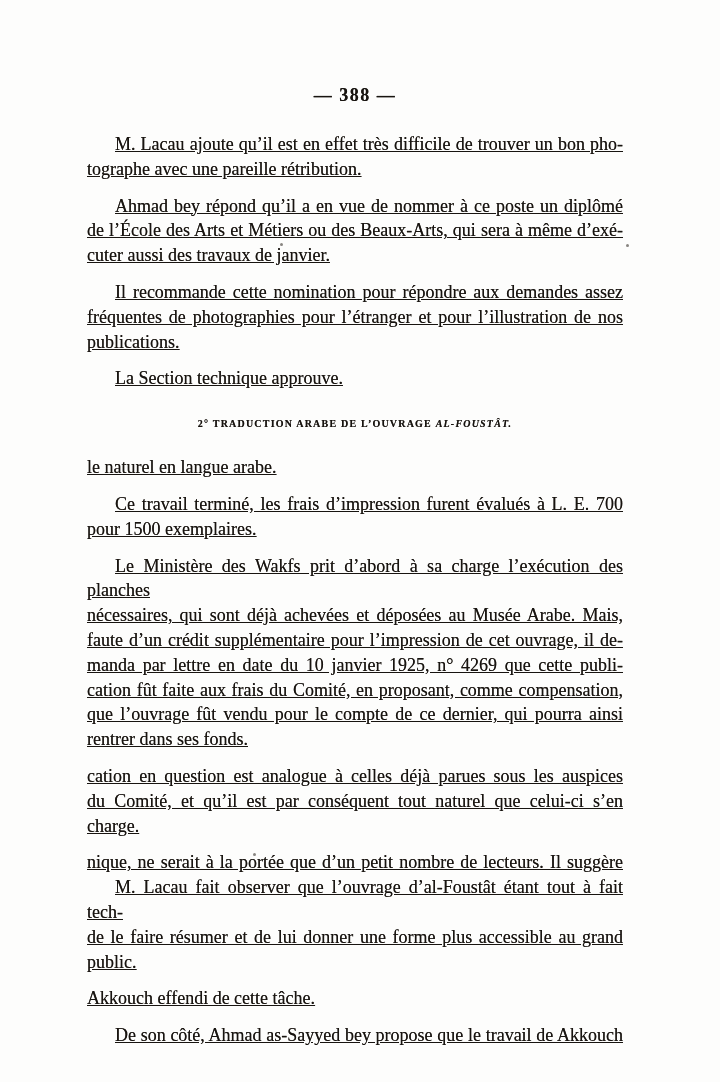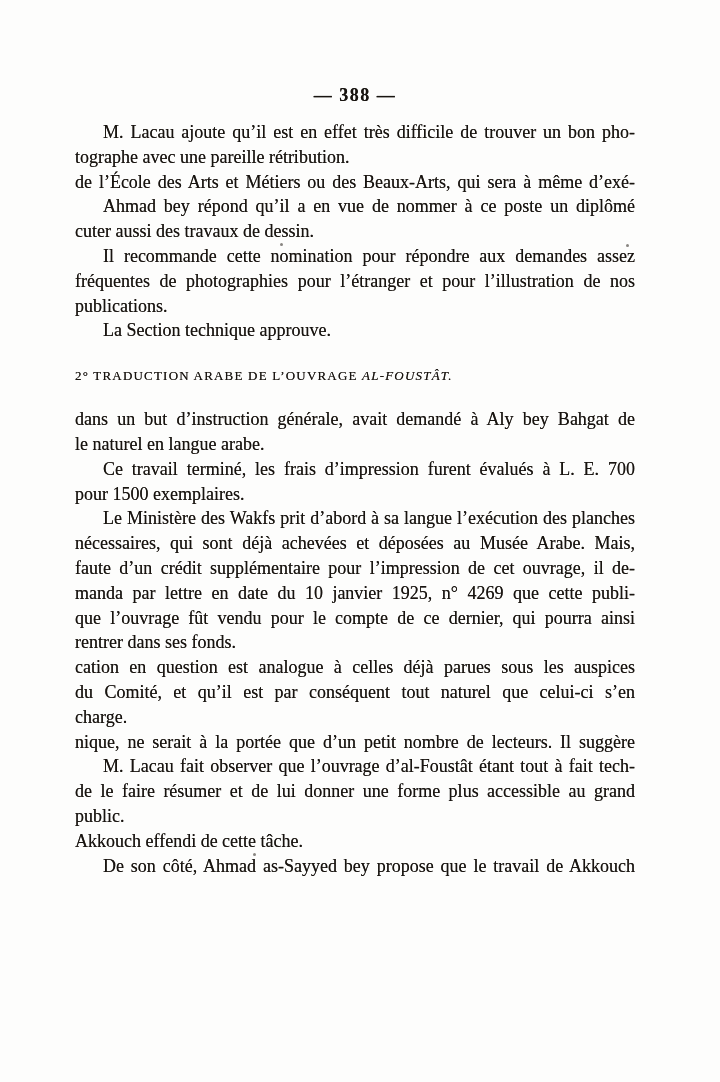--- a/index.html
+++ b/index.html
@@ -23,33 +23,34 @@
     font-size: 18px;
     font-weight: bold;
     letter-spacing: 1.5px;
   }
   .text-block {
     position: absolute;
     top: 120px; left: 75px; width: 560px;
     font-size: 18px;
     line-height: 24.8px;
   }
-  .paragraph { margin: 0; }
+  .paragraph { margin: 12px; text-decoration: underline; }
   .line {
     text-align: justify;
     text-align-last: justify;
     text-justify: inter-word;
   }
   .line.last { text-align-last: left; }
   .line.indent { text-indent: 28px; }
   .section-heading {
     margin: 22px 0 20px 0;
-    font-size: 13px;
+    text-align: center;
+    font-size: 10px;
     line-height: 22px;
-    font-weight: normal;
+    font-weight: bold;
     letter-spacing: 1.2px;
   }
   .section-heading em { font-style: italic; }
   .line em { font-style: italic; }
   .speck {
     position: absolute;
     width: 3px; height: 3px;
     border-radius: 50%;
     background: rgba(40, 34, 28, 0.55);
   }
@@ -58,46 +59,46 @@
 <body>
 
 <div class="scan">
   <header class="folio">— 388 —</header>
   <main class="text-block">
       <div class="paragraph">
         <div class="line indent">M. Lacau ajoute qu’il est en effet très difficile de trouver un bon pho-</div>
         <div class="line last">tographe avec une pareille rétribution.</div>
       </div>
       <div class="paragraph">
+        <div class="line indent">Ahmad bey répond qu’il a en vue de nommer à ce poste un diplômé</div>
         <div class="line">de l’École des Arts et Métiers ou des Beaux-Arts, qui sera à même d’exé-</div>
-        <div class="line indent">Ahmad bey répond qu’il a en vue de nommer à ce poste un diplômé</div>
-        <div class="line last">cuter aussi des travaux de dessin.</div>
+        <div class="line last">cuter aussi des travaux de janvier.</div>
       </div>
       <div class="paragraph">
         <div class="line indent">Il recommande cette nomination pour répondre aux demandes assez</div>
         <div class="line">fréquentes de photographies pour l’étranger et pour l’illustration de nos</div>
         <div class="line last">publications.</div>
       </div>
       <div class="paragraph">
         <div class="line indent last">La Section technique approuve.</div>
       </div>
       <h2 class="section-heading"><span>2° TRADUCTION ARABE DE L’OUVRAGE </span><em>AL-FOUSTÂT.</em></h2>
       <div class="paragraph">
-        <div class="line">dans un but d’instruction générale, avait demandé à Aly bey Bahgat de</div>
         <div class="line last">le naturel en langue arabe.</div>
       </div>
       <div class="paragraph">
         <div class="line indent">Ce travail terminé, les frais d’impression furent évalués à L. E. 700</div>
         <div class="line last">pour 1500 exemplaires.</div>
       </div>
       <div class="paragraph">
-        <div class="line indent">Le Ministère des Wakfs prit d’abord à sa langue l’exécution des planches</div>
+        <div class="line indent">Le Ministère des Wakfs prit d’abord à sa charge l’exécution des planches</div>
         <div class="line">nécessaires, qui sont déjà achevées et déposées au Musée Arabe. Mais,</div>
         <div class="line">faute d’un crédit supplémentaire pour l’impression de cet ouvrage, il de-</div>
         <div class="line">manda par lettre en date du 10 janvier 1925, n° 4269 que cette publi-</div>
+        <div class="line">cation fût faite aux frais du Comité, en proposant, comme compensation,</div>
         <div class="line">que l’ouvrage fût vendu pour le compte de ce dernier, qui pourra ainsi</div>
         <div class="line last">rentrer dans ses fonds.</div>
       </div>
       <div class="paragraph">
         <div class="line">cation en question est analogue à celles déjà parues sous les auspices</div>
         <div class="line">du Comité, et qu’il est par conséquent tout naturel que celui-ci s’en</div>
         <div class="line last">charge.</div>
       </div>
       <div class="paragraph">
         <div class="line">nique, ne serait à la portée que d’un petit nombre de lecteurs. Il suggère</div>

